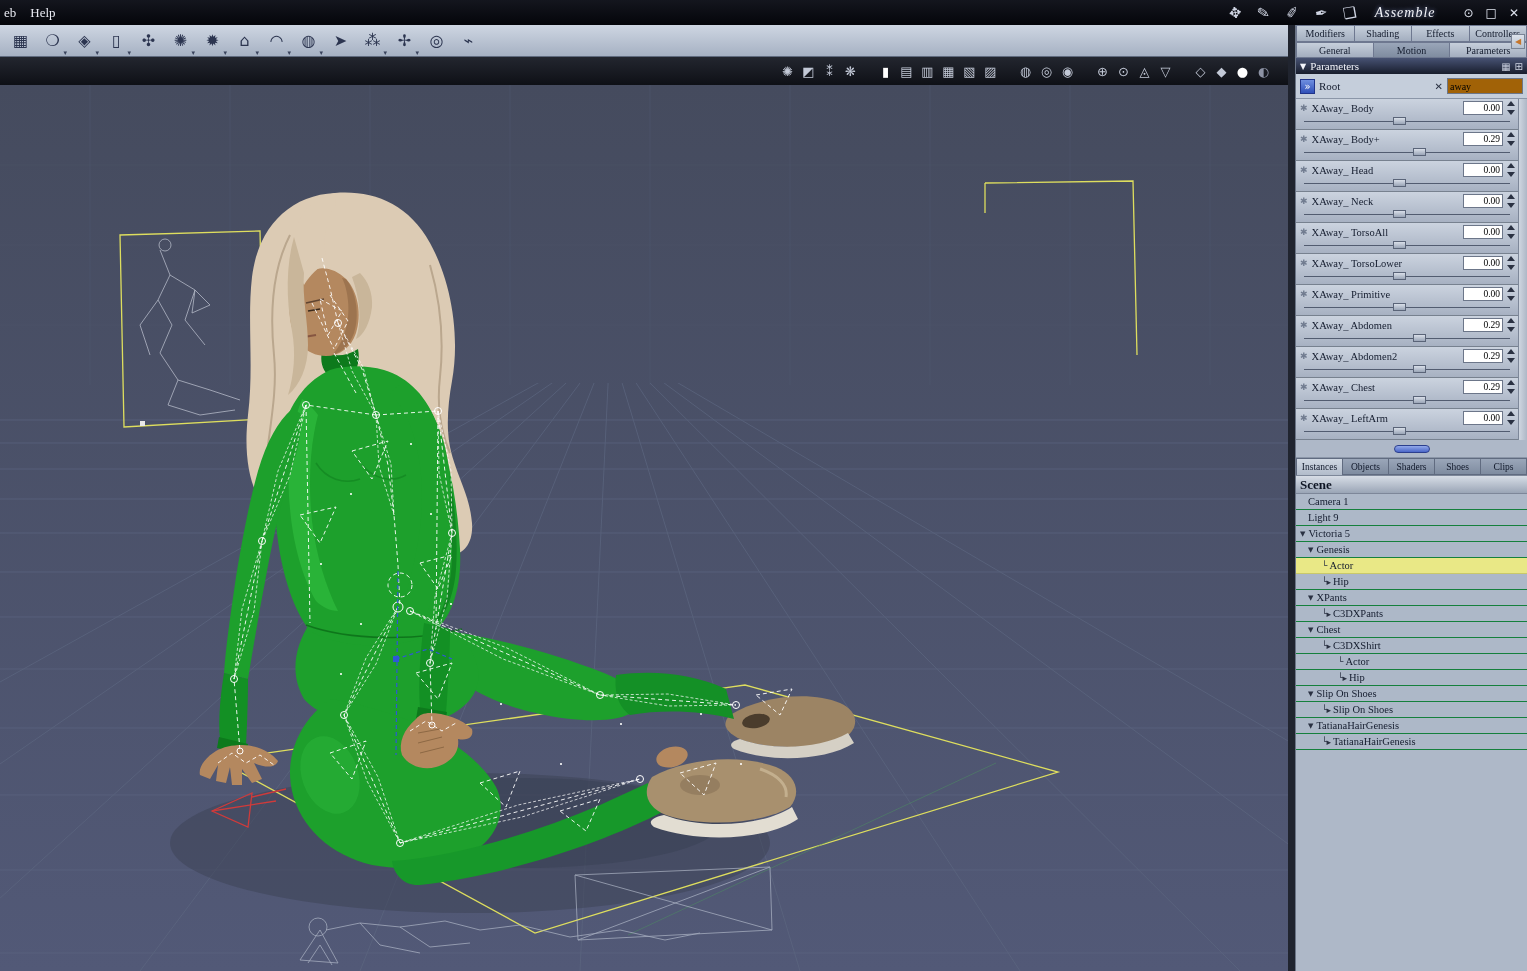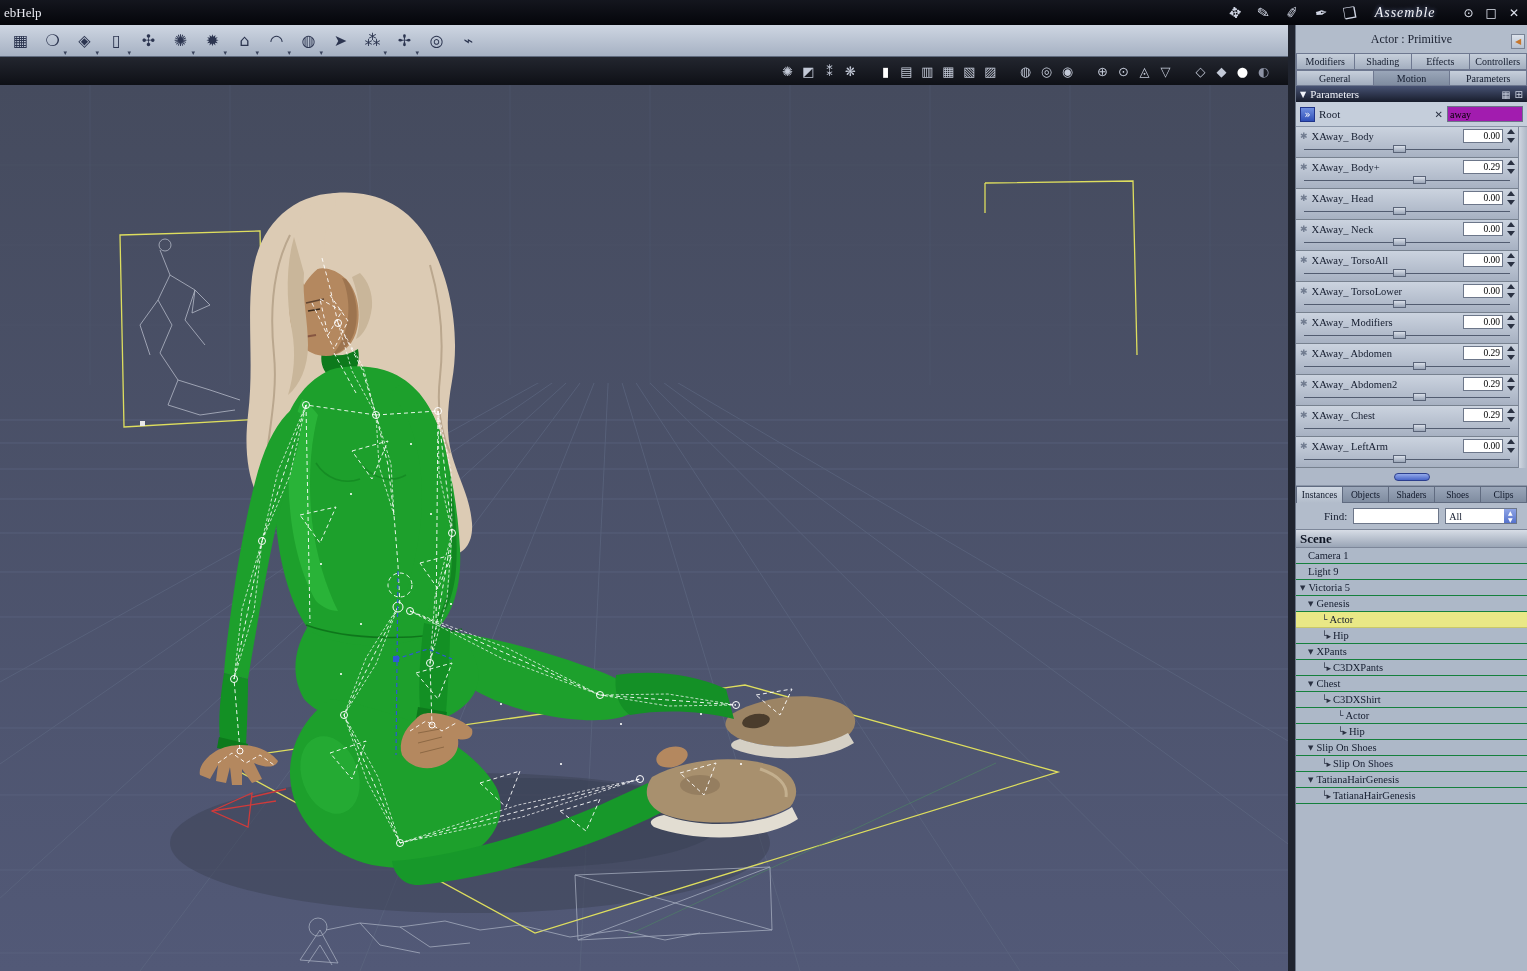--- a/index.html
+++ b/index.html
@@ -3,21 +3,21 @@
 <meta charset="utf-8">
 <style>
   *{box-sizing:border-box;margin:0;padding:0}
   html,body{width:1527px;height:971px;overflow:hidden;background:#0a0b10;
     font-family:"Liberation Serif","DejaVu Serif",serif;}
   .app{position:relative;width:1527px;height:971px}
 
   
   .menubar{position:absolute;top:0;left:0;width:1527px;height:25px;
     background:linear-gradient(#14161e,#04050a);color:#e9eaf2;display:flex;align-items:center;}
-  .menu-item{font-size:13px;cursor:default}
+  .menu-item{font-size:13px;margin-left:14px;cursor:default}
   .menu-item:first-child{margin-left:4px}
   .mb-spacer{flex:1}
   .mb-tools{display:flex;align-items:center;gap:16px;margin-right:18px}
   .mb-tool{font-family:"DejaVu Sans",sans-serif;font-size:15px;color:#cfd4e2;transform:rotate(-10deg)}
   .room-label{font-style:italic;font-size:14px;letter-spacing:1px;color:#f2f3f8;margin-right:28px;text-shadow:0 0 4px #8090c0}
   .mb-controls{display:flex;align-items:center;gap:12px;margin-right:8px}
   .mb-ctl{font-family:"DejaVu Sans",sans-serif;font-size:12px;color:#dfe3ee}
 
   
   .toolbar{position:absolute;top:25px;left:0;width:1288px;height:32px;
@@ -57,21 +57,21 @@
     align-items:center;padding:0 4px;gap:4px}
   .param-header .hdr-tri{font-size:8px;font-family:"DejaVu Sans",sans-serif}
   .param-header .hdr-title{flex:1;font-size:11px}
   .hdr-ic{font-family:"DejaVu Sans",sans-serif;font-size:10px;color:#cdd3e2;cursor:pointer}
   .root-row{height:25px;background:#c5cedb;border-bottom:1px solid #8b96a8;display:flex;align-items:center;
     gap:4px;padding:0 4px}
   .root-ic{width:15px;height:15px;background:linear-gradient(#6f8fe0,#3050b8);border:1px solid #20348a;
     color:#fff;font-size:10px;line-height:13px;text-align:center;cursor:pointer;font-family:"DejaVu Sans",sans-serif}
   .root-label{flex:1}
   .clear-x{font-family:"DejaVu Sans",sans-serif;font-size:10px;color:#2a3142;cursor:pointer}
-  .root-input{width:76px;height:16px;border:1px solid #6c7689;background:#a21caf;font-size:10px;
+  .root-input{width:76px;height:16px;border:1px solid #6c7689;background:#a16207;font-size:10px;
     font-family:"Liberation Serif",serif;padding:0 2px}
 
   .param-list{height:341px;overflow:hidden;position:relative;padding-right:9px}
   .pscroll{position:absolute;right:0;top:0;bottom:0;width:9px;background:linear-gradient(90deg,#cfd6e0,#aeb7c6);
     border-left:1px solid #7d8799}
   .prow{height:31px;background:linear-gradient(#cbd3df,#a7b1c2);border-bottom:1px solid #77818f;position:relative}
   .prow-top{height:18px;display:flex;align-items:center;gap:4px;padding:0 2px 0 4px}
   .gear{font-family:"DejaVu Sans",sans-serif;font-size:9px;color:#717c90}
   .pname{flex:1;font-size:10.5px;white-space:nowrap;overflow:hidden}
   .pval{width:40px;height:14px;border:1px solid #6c7689;background:#fff;font-size:9.5px;text-align:right;
@@ -406,21 +406,20 @@
       <path d="M398,486 L396,670"></path>
       <path d="M396,574 L428,564 L452,574"></path>
     </g>
     <rect x="393" y="571" width="6" height="6" fill="#2f57d8"></rect>
   </svg>
   </div>
 
   <div class="gutter"></div>
 
   <aside class="panel">
-    <div class="panel-title">Actor : Primitive</div>
     <button class="panel-collapse">◀</button>
 
     <div class="tabs tabs-top">
       <div class="tab">Modifiers</div>
       <div class="tab">Shading</div>
       <div class="tab">Effects</div>
       <div class="tab">Controllers</div>
     </div>
     <div class="tabs tabs-sub">
       <div class="tab">General</div>
@@ -529,21 +528,21 @@
             </span>
           </div>
         <div class="prow-slider">
             <i class="groove"></i>
             <i class="handle" style="left: calc(46% - 6px);"></i>
           </div>
       </div>
       <div class="prow">
         <div class="prow-top">
             <span class="gear">✱</span>
-            <span class="pname">XAway_ Modifiers</span>
+            <span class="pname">XAway_ Primitive</span>
             <input class="pval" value="0.00" style="">
             <span class="spin">
               <i class="up"></i>
               <i class="dn"></i>
             </span>
           </div>
         <div class="prow-slider">
             <i class="groove"></i>
             <i class="handle" style="left: calc(46% - 6px);"></i>
           </div>
@@ -616,28 +615,20 @@
     </div>
 
     <div class="browser-tabs">
       <div class="btab active">Instances</div>
       <div class="btab">Objects</div>
       <div class="btab">Shaders</div>
       <div class="btab">Shoes</div>
       <div class="btab">Clips</div>
     </div>
 
-    <div class="find-row">
-      <span>Find:</span>
-      <input class="find-input" style="">
-      <div class="filter-dd">
-        <span class="filter-val">All</span>
-        <span class="filter-arrows">▲<br>▼</span>
-      </div>
-    </div>
 
     <div class="scene-header">
       <span>Scene</span>
     </div>
 
     <div class="tree">
       <div class="trow d1">
           <span class="tlabel">Camera 1</span>
         </div>
       <div class="trow d1">

